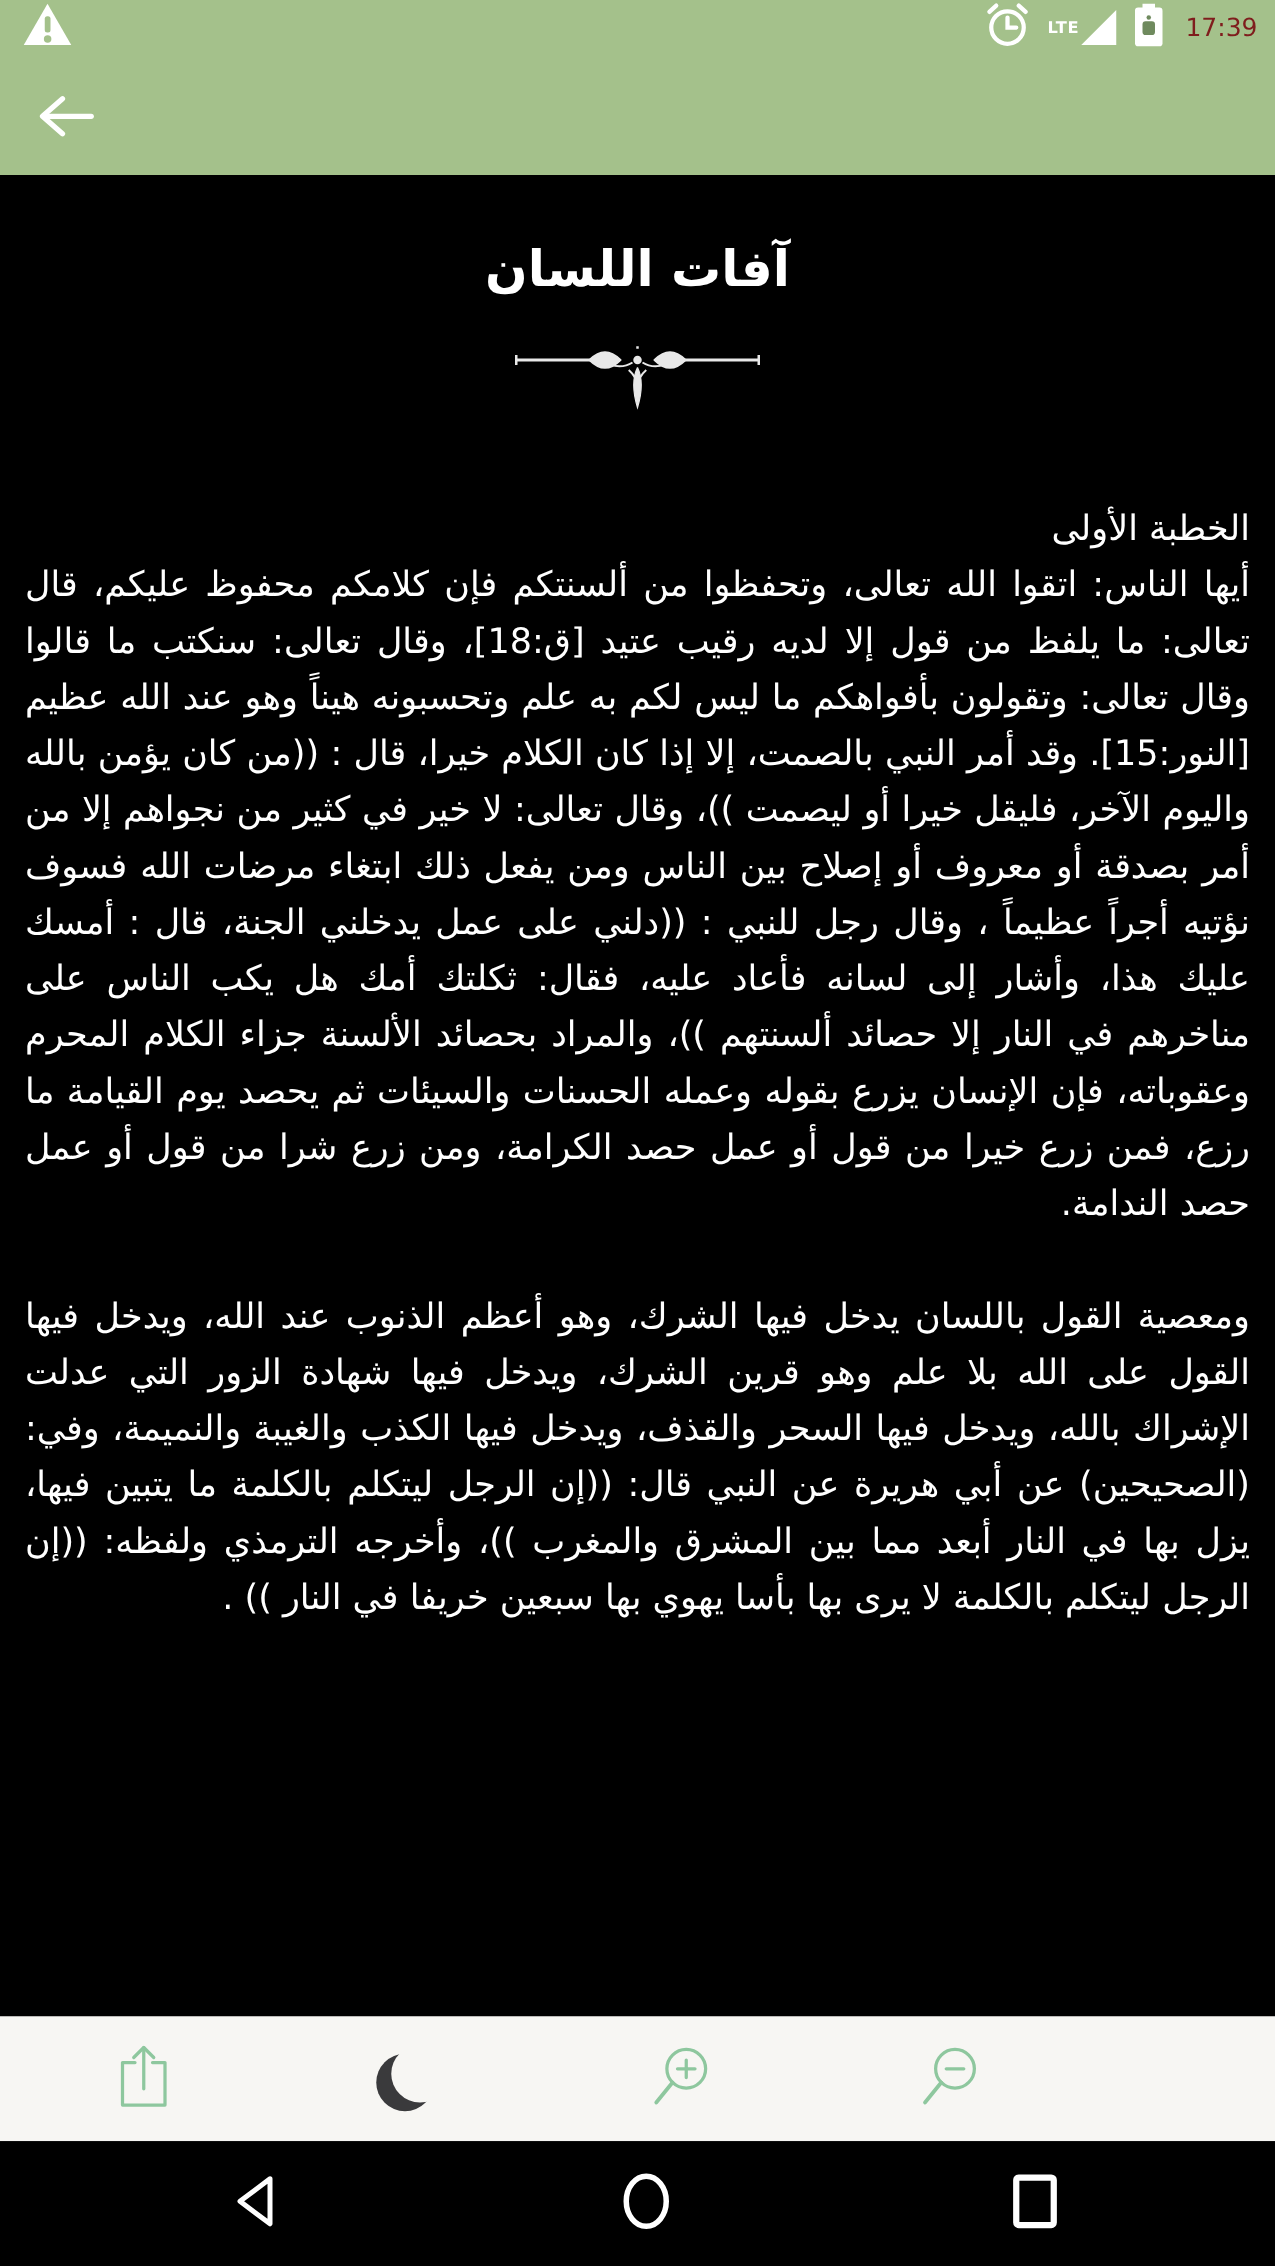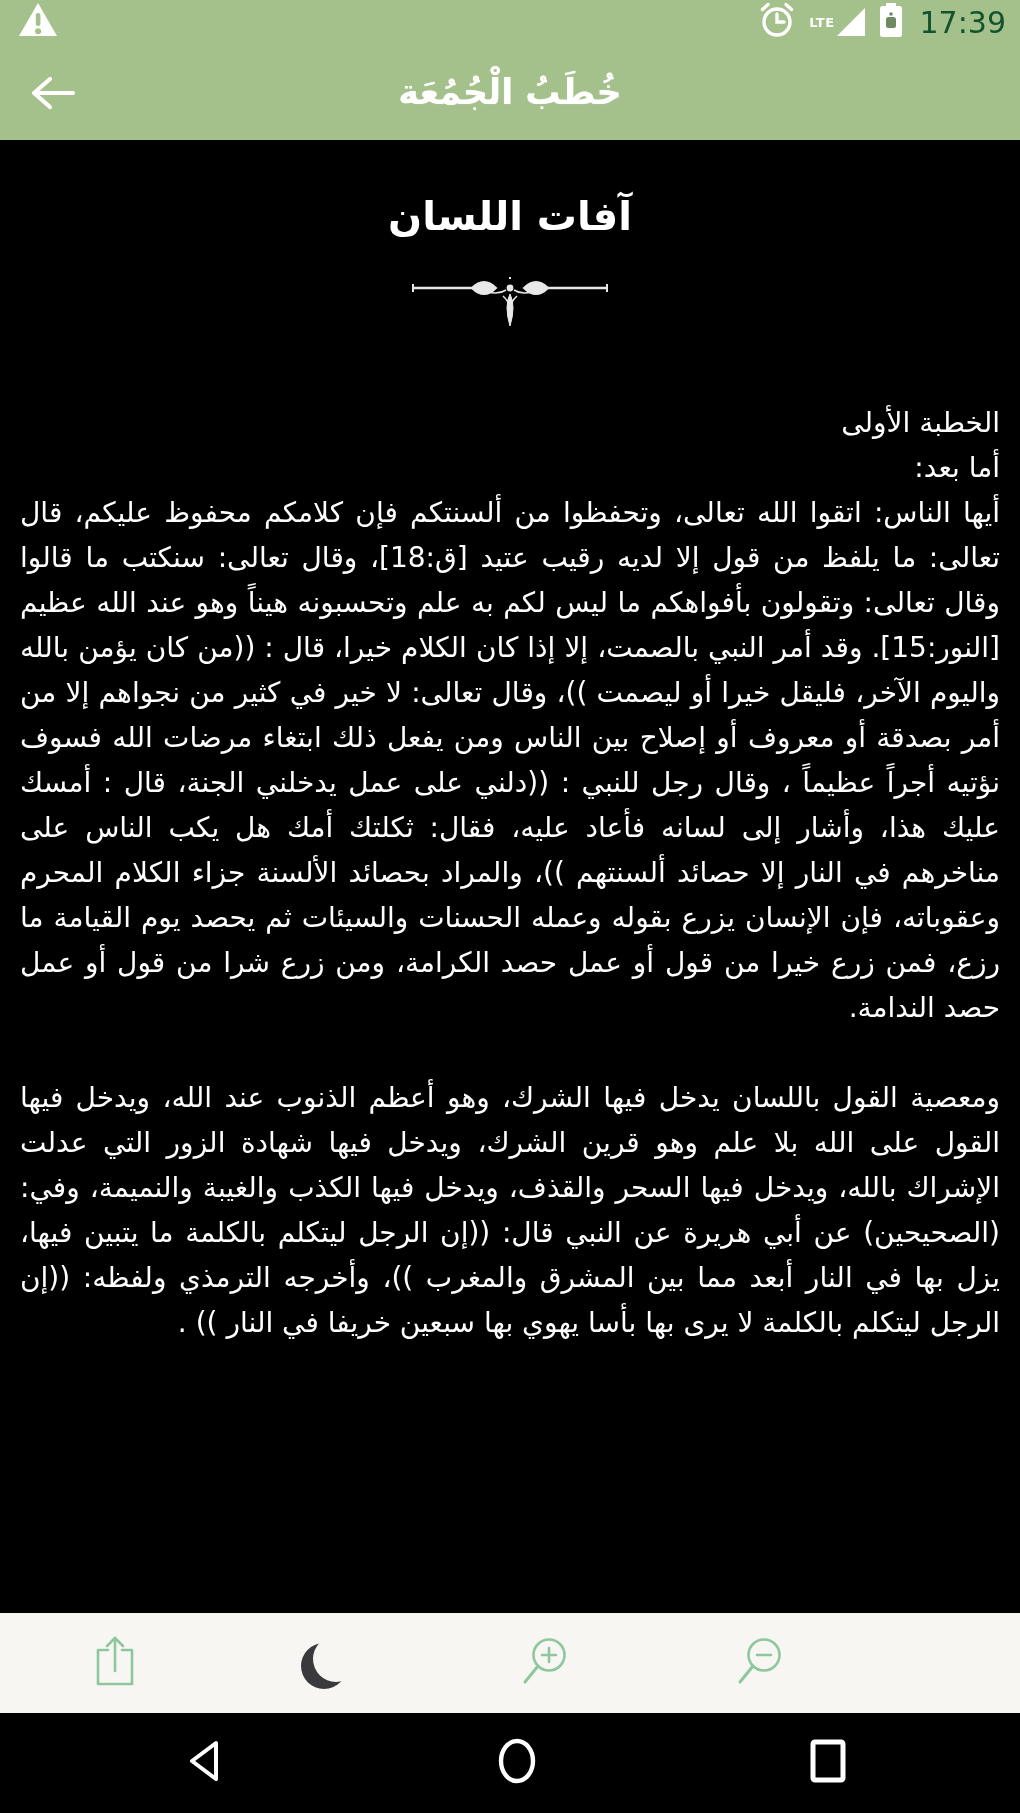--- a/index.html
+++ b/index.html
@@ -7,21 +7,21 @@
     font-family:"DejaVu Sans","Liberation Sans",sans-serif; }
 
   
   .status-bar { height:44px; background:#a4c18b; display:flex; align-items:center;
     padding:0 14px 0 18px; }
   .status-spacer { flex:1; }
   .status-right { display:flex; align-items:center; gap:12px; }
   .lte-wrap { display:flex; align-items:flex-end; gap:1px; }
   .lte-label { color:#fff; font-size:13px; font-weight:bold; line-height:12px;
     letter-spacing:0.5px; transform:translateY(-8px); }
-  .time { color:#14532d; font-size:30px; font-weight:500; margin-left:4px; }
+  .time { color:#7f1d1d; font-size:20px; font-weight:500; margin-left:4px; }
 
   
   .app-bar { height:96px; background:#a4c18b; position:relative;
     display:flex; align-items:center; }
   .back-btn { position:absolute; left:28px; top:28px; width:50px; height:42px;
     display:flex; align-items:center; justify-content:center; cursor:pointer; }
   .app-title { width:100%; text-align:center; color:#fff; font-size:35px;
     font-weight:bold; direction:rtl; text-shadow:0 0 1px rgba(255,255,255,.6); }
 
   
@@ -89,21 +89,20 @@
   </div>
 </div>
 
 <div class="app-bar">
   <div class="back-btn">
     <svg width="48" height="40" viewBox="0 0 48 40" fill="none" stroke="#fff" stroke-width="4.2" stroke-linecap="round" stroke-linejoin="round">
       <path d="M21 6 L5 20 L21 34"></path>
       <path d="M6 20 H44"></path>
     </svg>
   </div>
-  <div class="app-title">خُطَبُ الْجُمُعَة</div>
 </div>
 
 <div class="content">
   <div class="article-title">آفات اللسان</div>
 
   <svg class="ornament" width="200" height="56" viewBox="0 0 200 56" fill="none" stroke="#e8e8e8">
     <path d="M2 12 H66" stroke-width="2.5"></path>
     <path d="M3 8 v8" stroke-width="2"></path>
     <path d="M134 12 H198" stroke-width="2.5"></path>
     <path d="M197 8 v8" stroke-width="2"></path>
@@ -112,21 +111,20 @@
     <path d="M70 12 q15 9 26 2" stroke-width="1.6"></path>
     <path d="M130 12 q-15 9 -26 2" stroke-width="1.6"></path>
     <circle cx="100" cy="12" r="3.4" fill="#e8e8e8" stroke="none"></circle>
     <path d="M100 3 v-2" stroke-width="2"></path>
     <path d="M100 18 q-6 12 0 32 q6 -20 0 -32" fill="#e8e8e8" stroke-width="1"></path>
     <path d="M93 20 q7 6 7 14 M107 20 q-7 6 -7 14" stroke-width="1.6"></path>
   </svg>
 
   <div class="article-text">
     <div class="line">الخطبة الأولى</div>
-    <div class="line">أما بعد:</div>
     <p>أيها الناس: اتقوا الله تعالى، وتحفظوا من ألسنتكم فإن كلامكم محفوظ عليكم، قال تعالى: ما يلفظ من قول إلا لديه رقيب عتيد [ق:18]، وقال تعالى: سنكتب ما قالوا وقال تعالى: وتقولون بأفواهكم ما ليس لكم به علم وتحسبونه هيناً وهو عند الله عظيم [النور:15]. وقد أمر النبي بالصمت، إلا إذا كان الكلام خيرا، قال : ((من كان يؤمن بالله واليوم الآخر، فليقل خيرا أو ليصمت ))، وقال تعالى: لا خير في كثير من نجواهم إلا من أمر بصدقة أو معروف أو إصلاح بين الناس ومن يفعل ذلك ابتغاء مرضات الله فسوف نؤتيه أجراً عظيماً ، وقال رجل للنبي : ((دلني على عمل يدخلني الجنة، قال : أمسك عليك هذا، وأشار إلى لسانه فأعاد عليه، فقال: ثكلتك أمك هل يكب الناس على مناخرهم في النار إلا حصائد ألسنتهم ))، والمراد بحصائد الألسنة جزاء الكلام المحرم وعقوباته، فإن الإنسان يزرع بقوله وعمله الحسنات والسيئات ثم يحصد يوم القيامة ما رزع، فمن زرع خيرا من قول أو عمل حصد الكرامة، ومن زرع شرا من قول أو عمل حصد الندامة.</p>
     <p>ومعصية القول باللسان يدخل فيها الشرك، وهو أعظم الذنوب عند الله، ويدخل فيها القول على الله بلا علم وهو قرين الشرك، ويدخل فيها شهادة الزور التي عدلت الإشراك بالله، ويدخل فيها السحر والقذف، ويدخل فيها الكذب والغيبة والنميمة، وفي: (الصحيحين) عن أبي هريرة  عن النبي  قال: ((إن الرجل ليتكلم بالكلمة ما يتبين فيها، يزل بها في النار أبعد مما بين المشرق والمغرب ))، وأخرجه الترمذي ولفظه: ((إن الرجل ليتكلم بالكلمة لا يرى بها بأسا يهوي بها سبعين خريفا في النار )) .</p>
   </div>
 </div>
 
 <div class="toolbar">
   <div class="tool-btn">
     <span>
       <svg width="48" height="56" viewBox="0 0 48 56" fill="none" stroke="#8ec79e" stroke-width="2.6" stroke-linecap="round" stroke-linejoin="round">
         <path d="M17 17 H7 V51 H41 V17 H31"></path>

